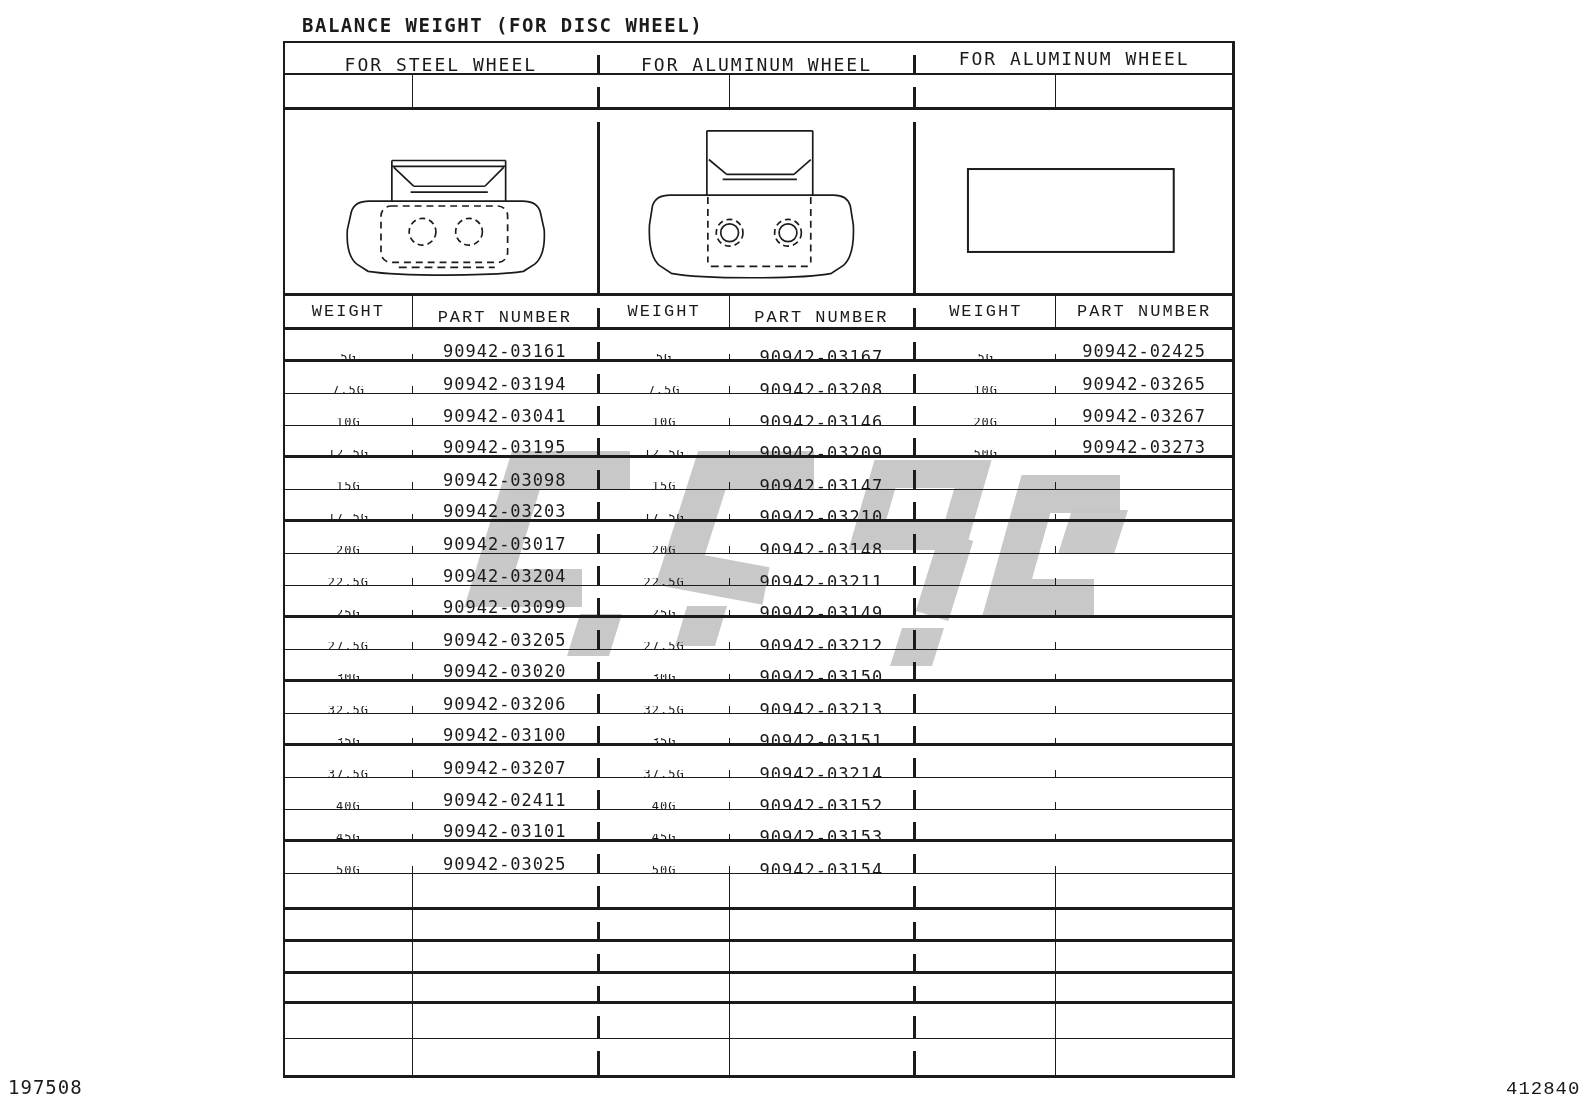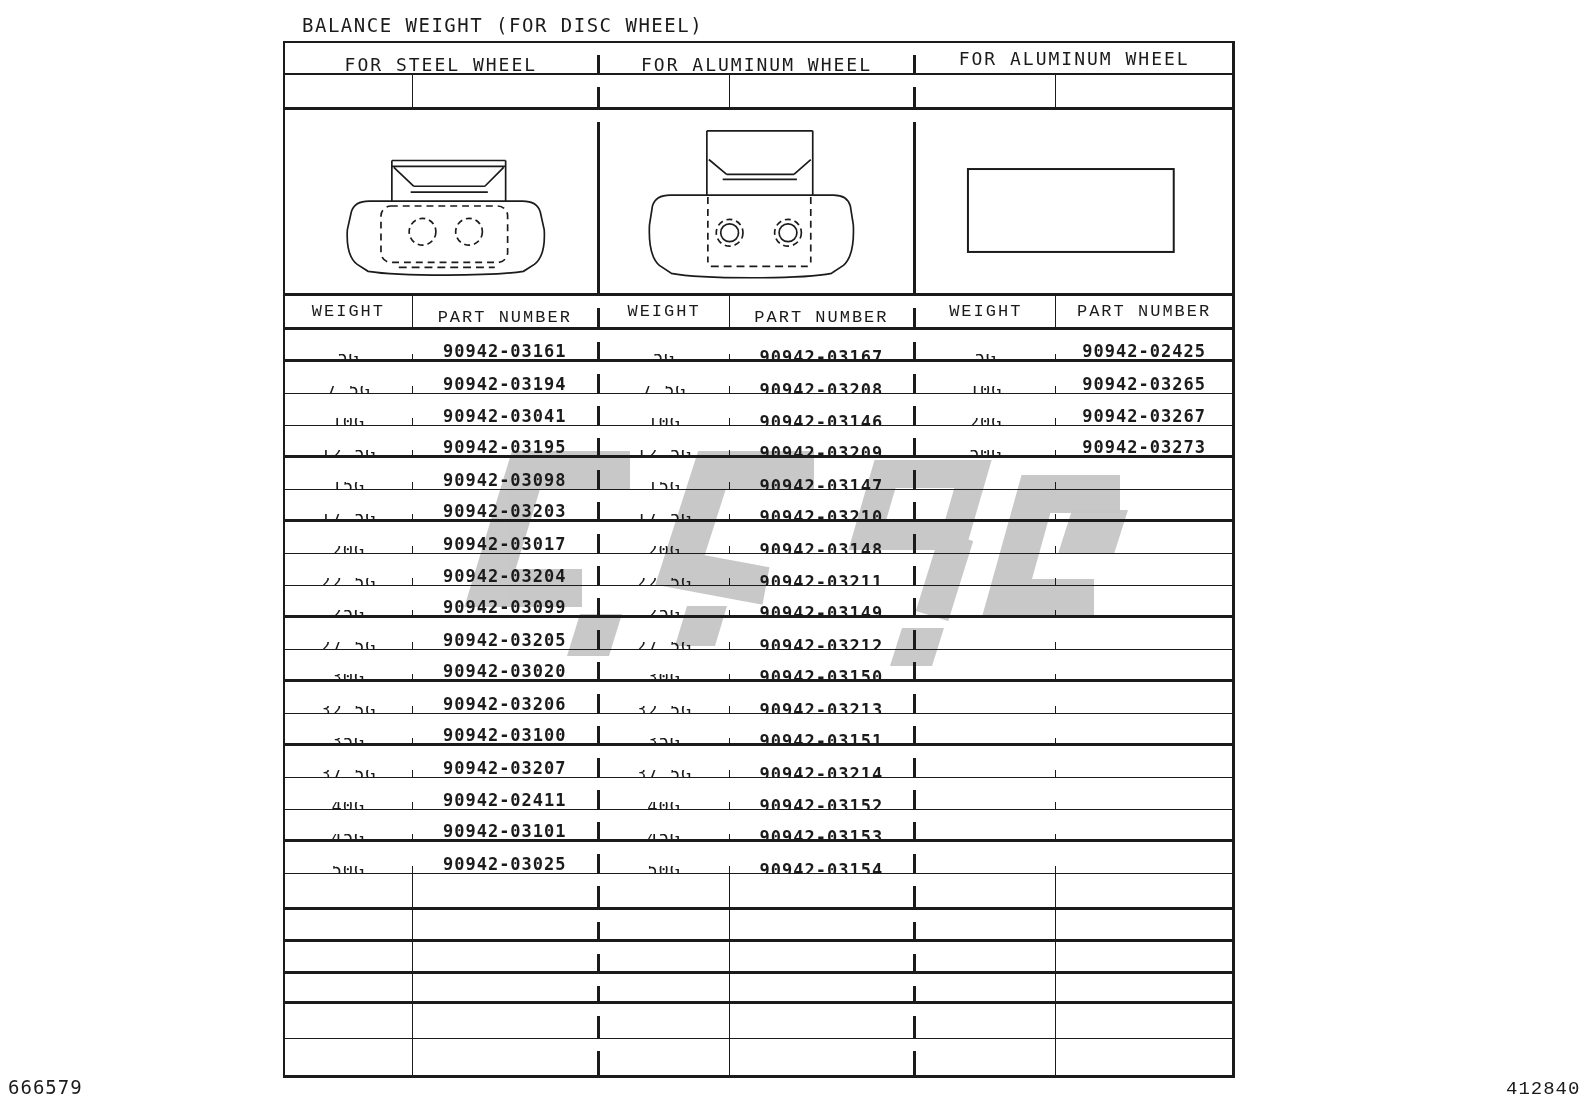--- a/index.html
+++ b/index.html
@@ -1,19 +1,19 @@
 <!DOCTYPE html>
 <html><head>
 <meta charset="utf-8">
 <style>
   html,body{margin:0;padding:0;background:#ffffff;}
   body{width:1592px;height:1099px;position:relative;overflow:hidden;
        font-family:"DejaVu Sans Mono", monospace;color:#1b1b1b;}
   .title{position:absolute;left:302px;top:14px;font-size:19px;letter-spacing:1.5px;
-         font-weight:normal;white-space:pre;}
+         font-weight:bold;white-space:pre;}
   .watermark{position:absolute;left:430px;top:448px;width:710px;height:220px;z-index:0;}
   .ptable{position:absolute;left:283px;top:41px;width:952px;box-sizing:border-box;
           border:2px solid #1b1b1b;border-right-width:3px;border-bottom-width:3px;
           background:transparent;z-index:1;}
   .row{display:flex;border-bottom:1px solid #1b1b1b;box-sizing:border-box;}
   .row.thick{border-bottom-width:3px;}
   .row.noline{border-bottom:none;}
   .cell{box-sizing:border-box;border-right:1px solid #1b1b1b;display:flex;
         align-items:center;justify-content:center;overflow:hidden;}
   .cell.gend{border-right-width:3px;margin-top:12px;}
@@ -23,22 +23,22 @@
   .w3{width:140px;} .p3{width:176px;}
   .gw1{width:315px;} .gw2{width:317px;} .gw3{width:316px;}
   
   .ghead{height:32px;border-bottom-width:2px;}
   .ghead .cell{font-size:18px;letter-spacing:2px;}
   .split{height:35px;border-bottom-width:3px;}
   .imgrow{height:186px;border-bottom-width:3px;}
   .colhead{height:34px;border-bottom-width:3px;font-family:Liberation Mono, monospace;}
   .colhead .cell{font-size:17px;letter-spacing:2px;}
   .drow{height:32px;}
-  .drow .wcell{font-size:17px;letter-spacing:1px;margin-top:24px;}
-  .drow .pcell{font-size:17px;font-weight:bold;letter-spacing:1px;}
+  .drow .wcell{font-size:12px;letter-spacing:1px;margin-top:24px;}
+  .drow .pcell{font-size:17px;font-weight:normal;letter-spacing:1px;}
   .drop span{position:relative;top:6px;}
   .footer{position:absolute;font-size:19px;letter-spacing:1px;}
   .footer-left{left:8px;top:1076px;}
   .footer-right{left:1506px;top:1078px;font-family:Liberation Mono, monospace;}
   svg{display:block;}
 </style>
 </head>
 <body>
 
 <div class="watermark">
@@ -450,14 +450,14 @@
         <div class="cell w1"></div>
         <div class="cell p1 gend"></div>
         <div class="cell w2"></div>
         <div class="cell p2 gend"></div>
         <div class="cell w3"></div>
         <div class="cell p3 last"></div>
       </div>
     </div>
 </div>
 
-<div class="footer footer-left">666579</div>
+<div class="footer footer-left">197508</div>
 <div class="footer footer-right">412840</div>
 
 </body></html>

